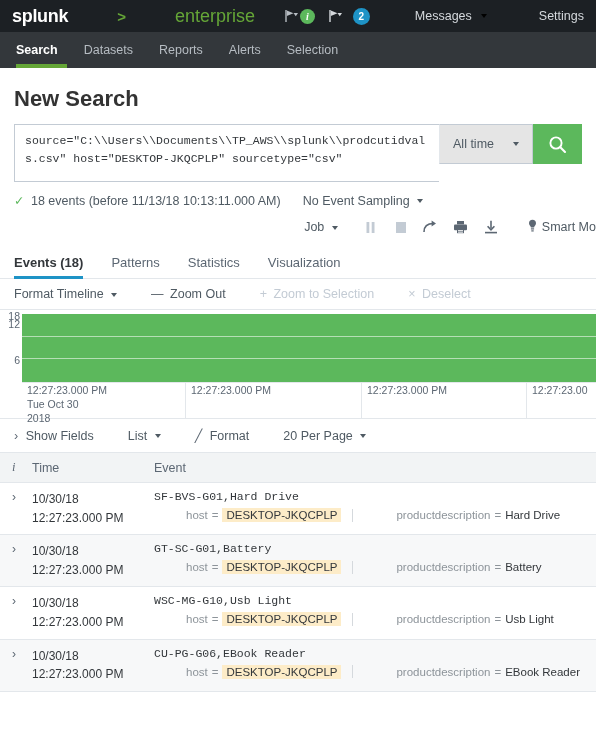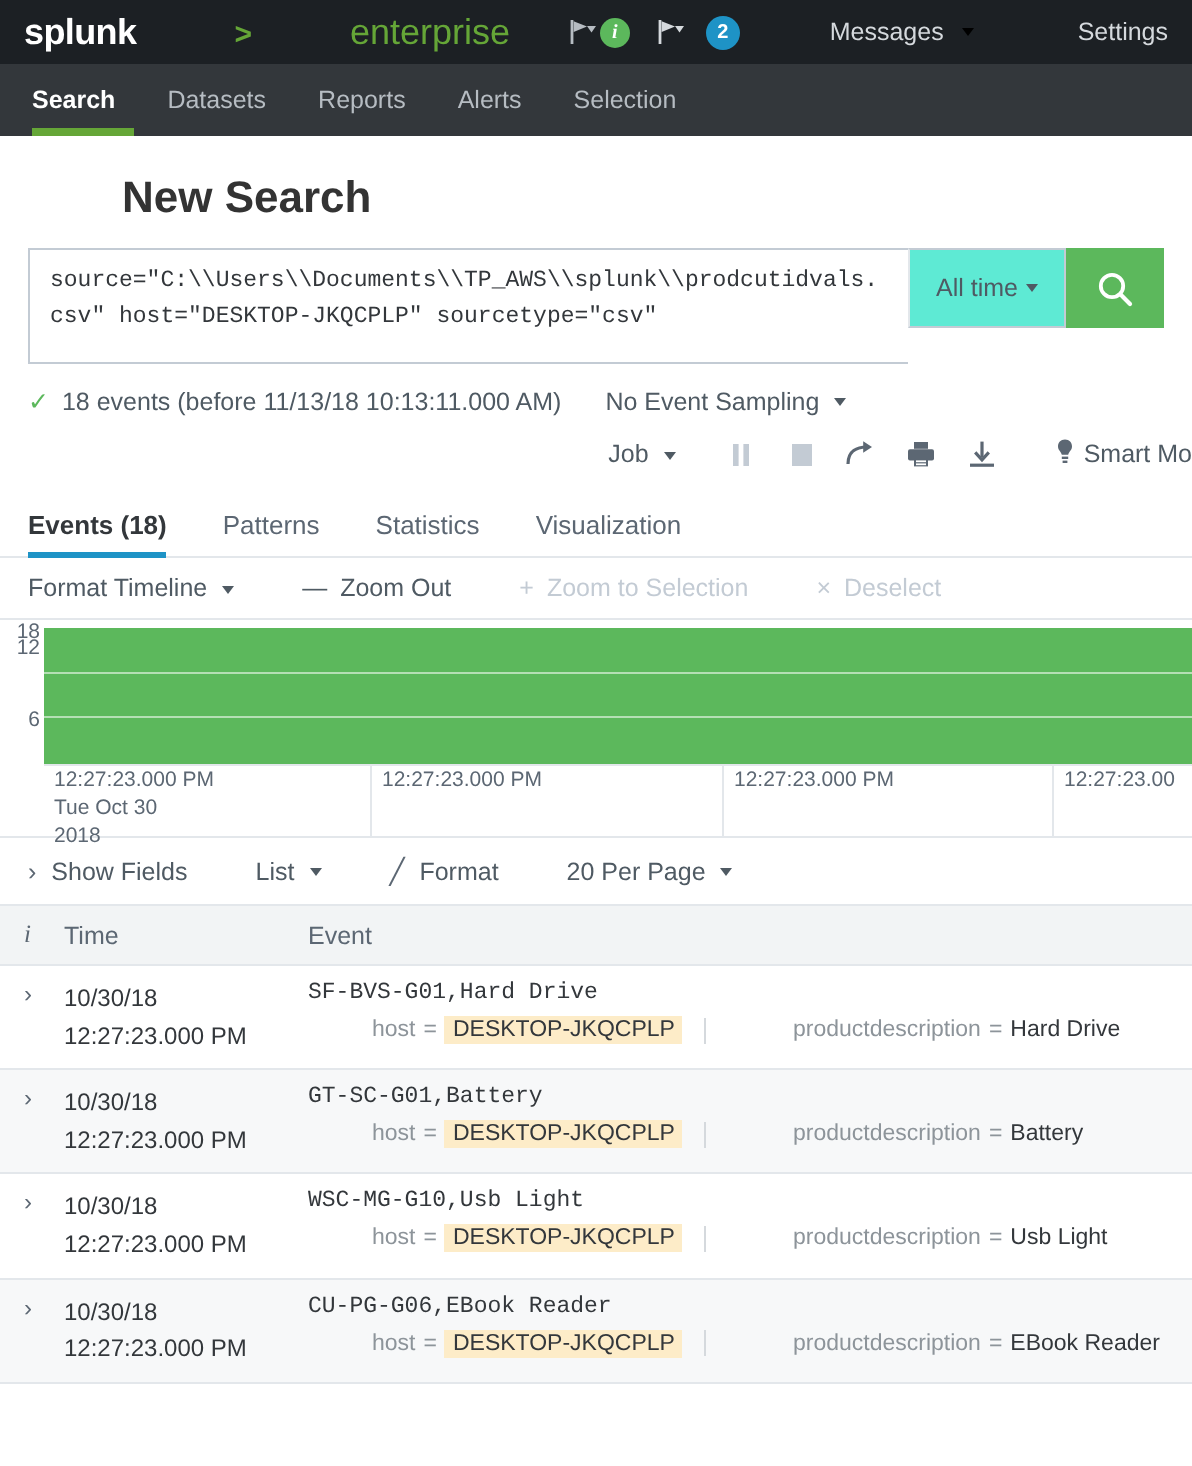--- a/index.html
+++ b/index.html
@@ -60,37 +60,37 @@
   .appnav-item.active { color: #ffffff; font-weight: bold; }
   .appnav-item.active::after {
     content: ''; position: absolute; left: 4px; right: 4px; bottom: 0;
     height: 4px; background: #65a637;
   }
 
   
   .page-title {
     font-size: 22px; color: #333333; font-weight: bold;
     padding: 18px 14px 12px 14px;
-    margin-left: 47px;
   }
 
   
   .searchbar-wrap { padding: 0 14px; display: flex; align-items: stretch; }
   .search-input-box {
     flex: 1; border: 1px solid #c3cbd4; border-right: none;
     background: #fff; padding: 7px 10px;
     font-family: "Liberation Mono", monospace;
     font-size: 11.5px; color: #33373b; line-height: 1.55;
     word-break: break-all; min-height: 58px;
   }
   .timerange {
     border: 1px solid #c3cbd4; border-left: 1px solid #e3e7eb;
-    background: #5eead4; display: flex; align-items: center;
+    background: #e5e5e5; display: flex; align-items: center;
     padding: 0 13px; color: #4f5a63; font-size: 12.5px; white-space: nowrap;
     height: 40px;
+    gap: 15px;
   }
   .search-btn {
     width: 49px; height: 40px; background: #5cb85c;
     display: flex; align-items: center; justify-content: center;
     border: none; cursor: pointer;
   }
   .search-btn svg { display: block; }
 
   
   .count-row {

